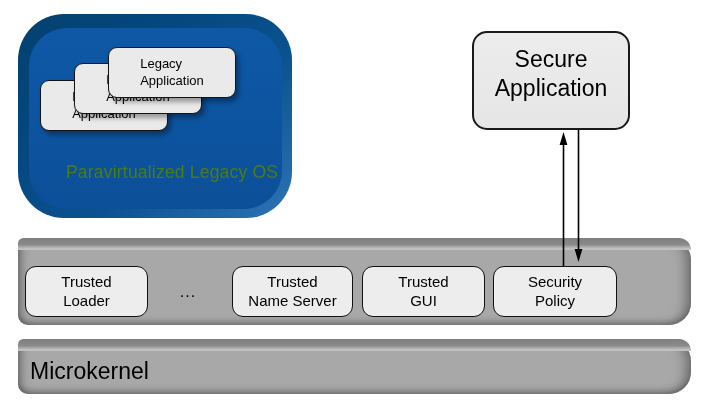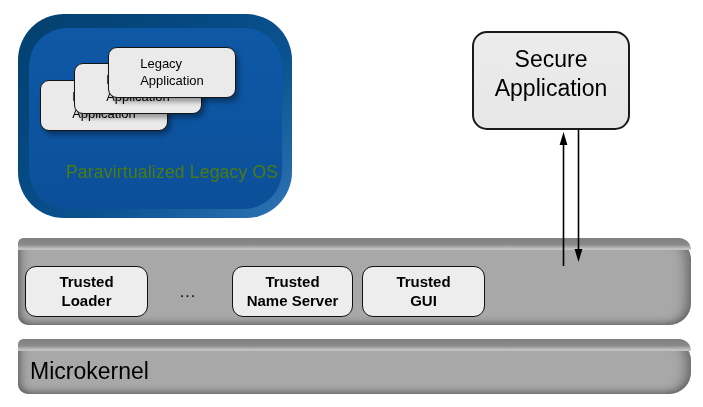--- a/index.html
+++ b/index.html
@@ -65,21 +65,20 @@
     font-size:23px;color:#000;white-space:pre;text-align:right;
   }
 
   
   .svc-box{
     position:absolute;top:266px;height:51px;z-index:2;
     background:#ededed;border:1.8px solid #111;border-radius:11px;
     display:flex;align-items:center;justify-content:center;text-align:center;
     font-size:15px;line-height:18.5px;color:#000;white-space:pre-line;
     box-sizing:border-box;
-    font-weight:bold;
   }
   .svc-loader{left:25px;width:123px;}
   .svc-nameserver{left:232px;width:121px;}
   .svc-gui{left:362px;width:123px;}
   .svc-security{left:493px;width:124px;}
   .svc-ellipsis{
     position:absolute;left:172px;top:283px;width:32px;z-index:2;
     font-size:16px;color:#000;text-align:center;letter-spacing:1px;
   }
 
@@ -106,20 +105,22 @@
 Application</div>
 
   <div class="slab services"></div>
   <div class="svc-box svc-loader">Trusted
 Loader</div>
   <div class="svc-ellipsis">...</div>
   <div class="svc-box svc-nameserver">Trusted
 Name Server</div>
   <div class="svc-box svc-gui">Trusted
 GUI</div>
+  <div class="svc-box svc-security">Security
+Policy</div>
 
   <div class="slab kernel"></div>
   <div class="kernel-label">Microkernel</div>
 
   <svg class="arrows" viewBox="0 0 703 407" xmlns="http://www.w3.org/2000/svg">
 
     <line x1="563.5" y1="144" x2="563.5" y2="266" stroke="#000" stroke-width="1.6"></line>
     <polygon points="563.5,132 559.6,145 567.4,145" fill="#000"></polygon>
 
     <line x1="578.5" y1="130" x2="578.5" y2="251" stroke="#000" stroke-width="1.6"></line>

